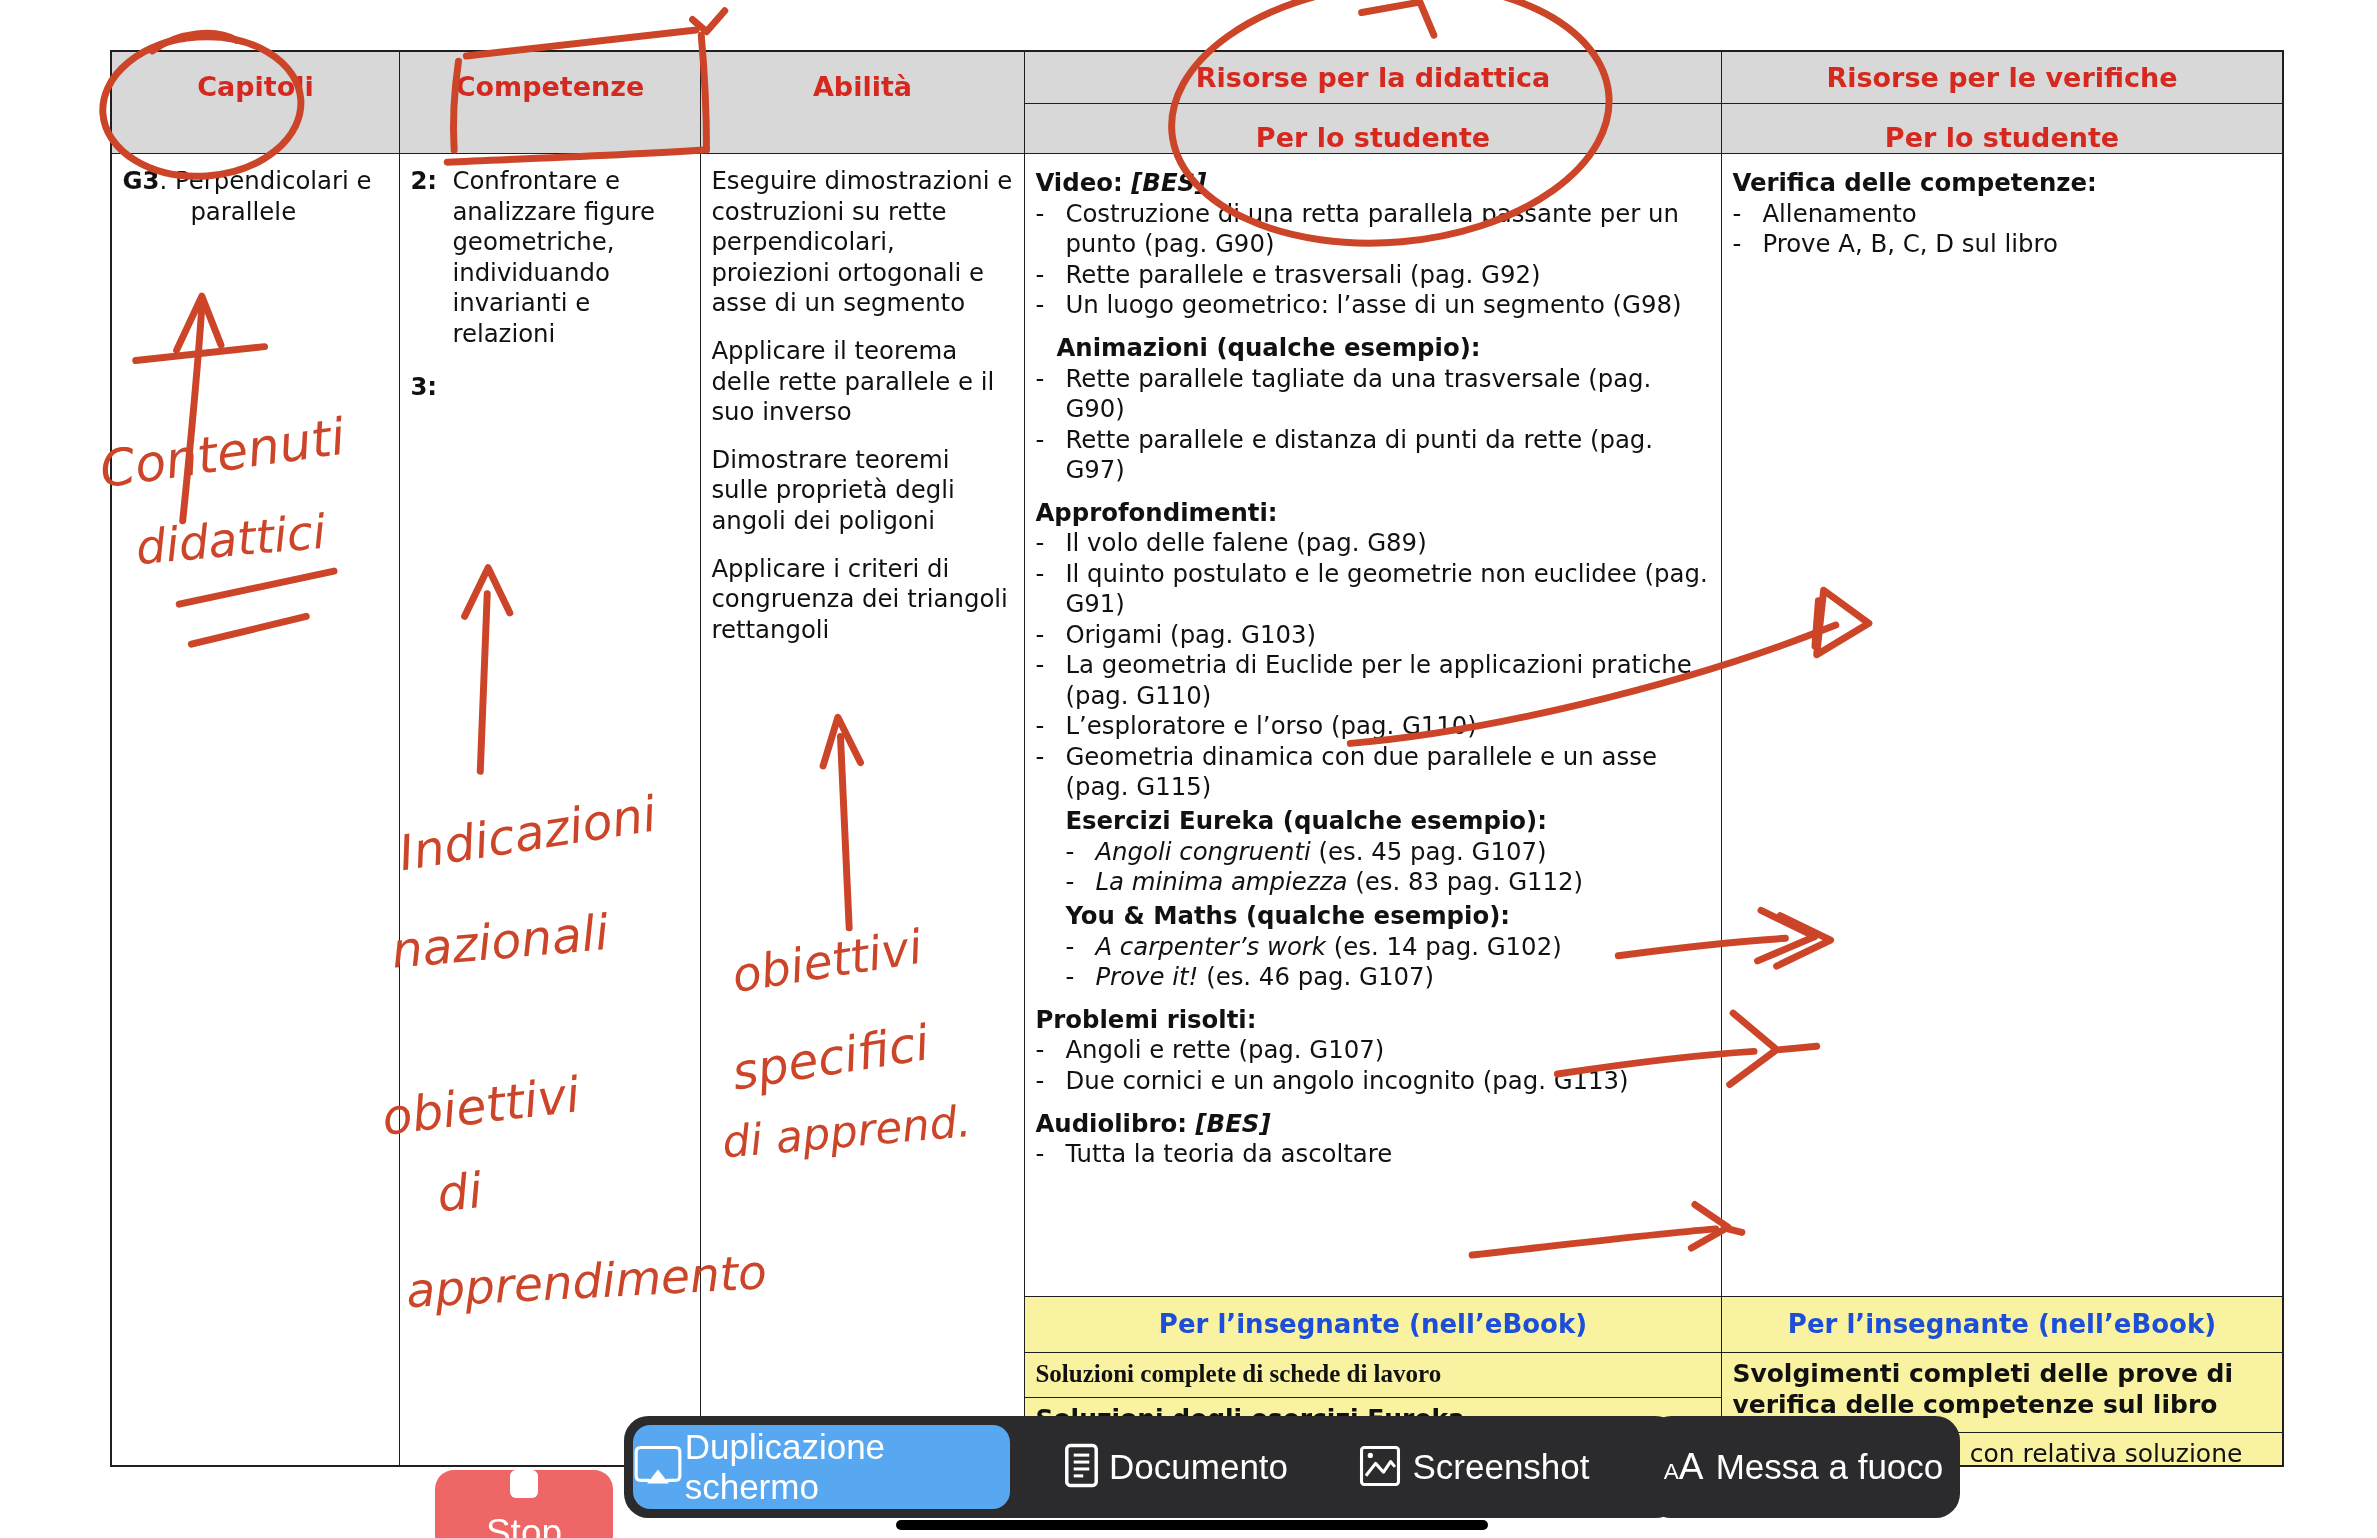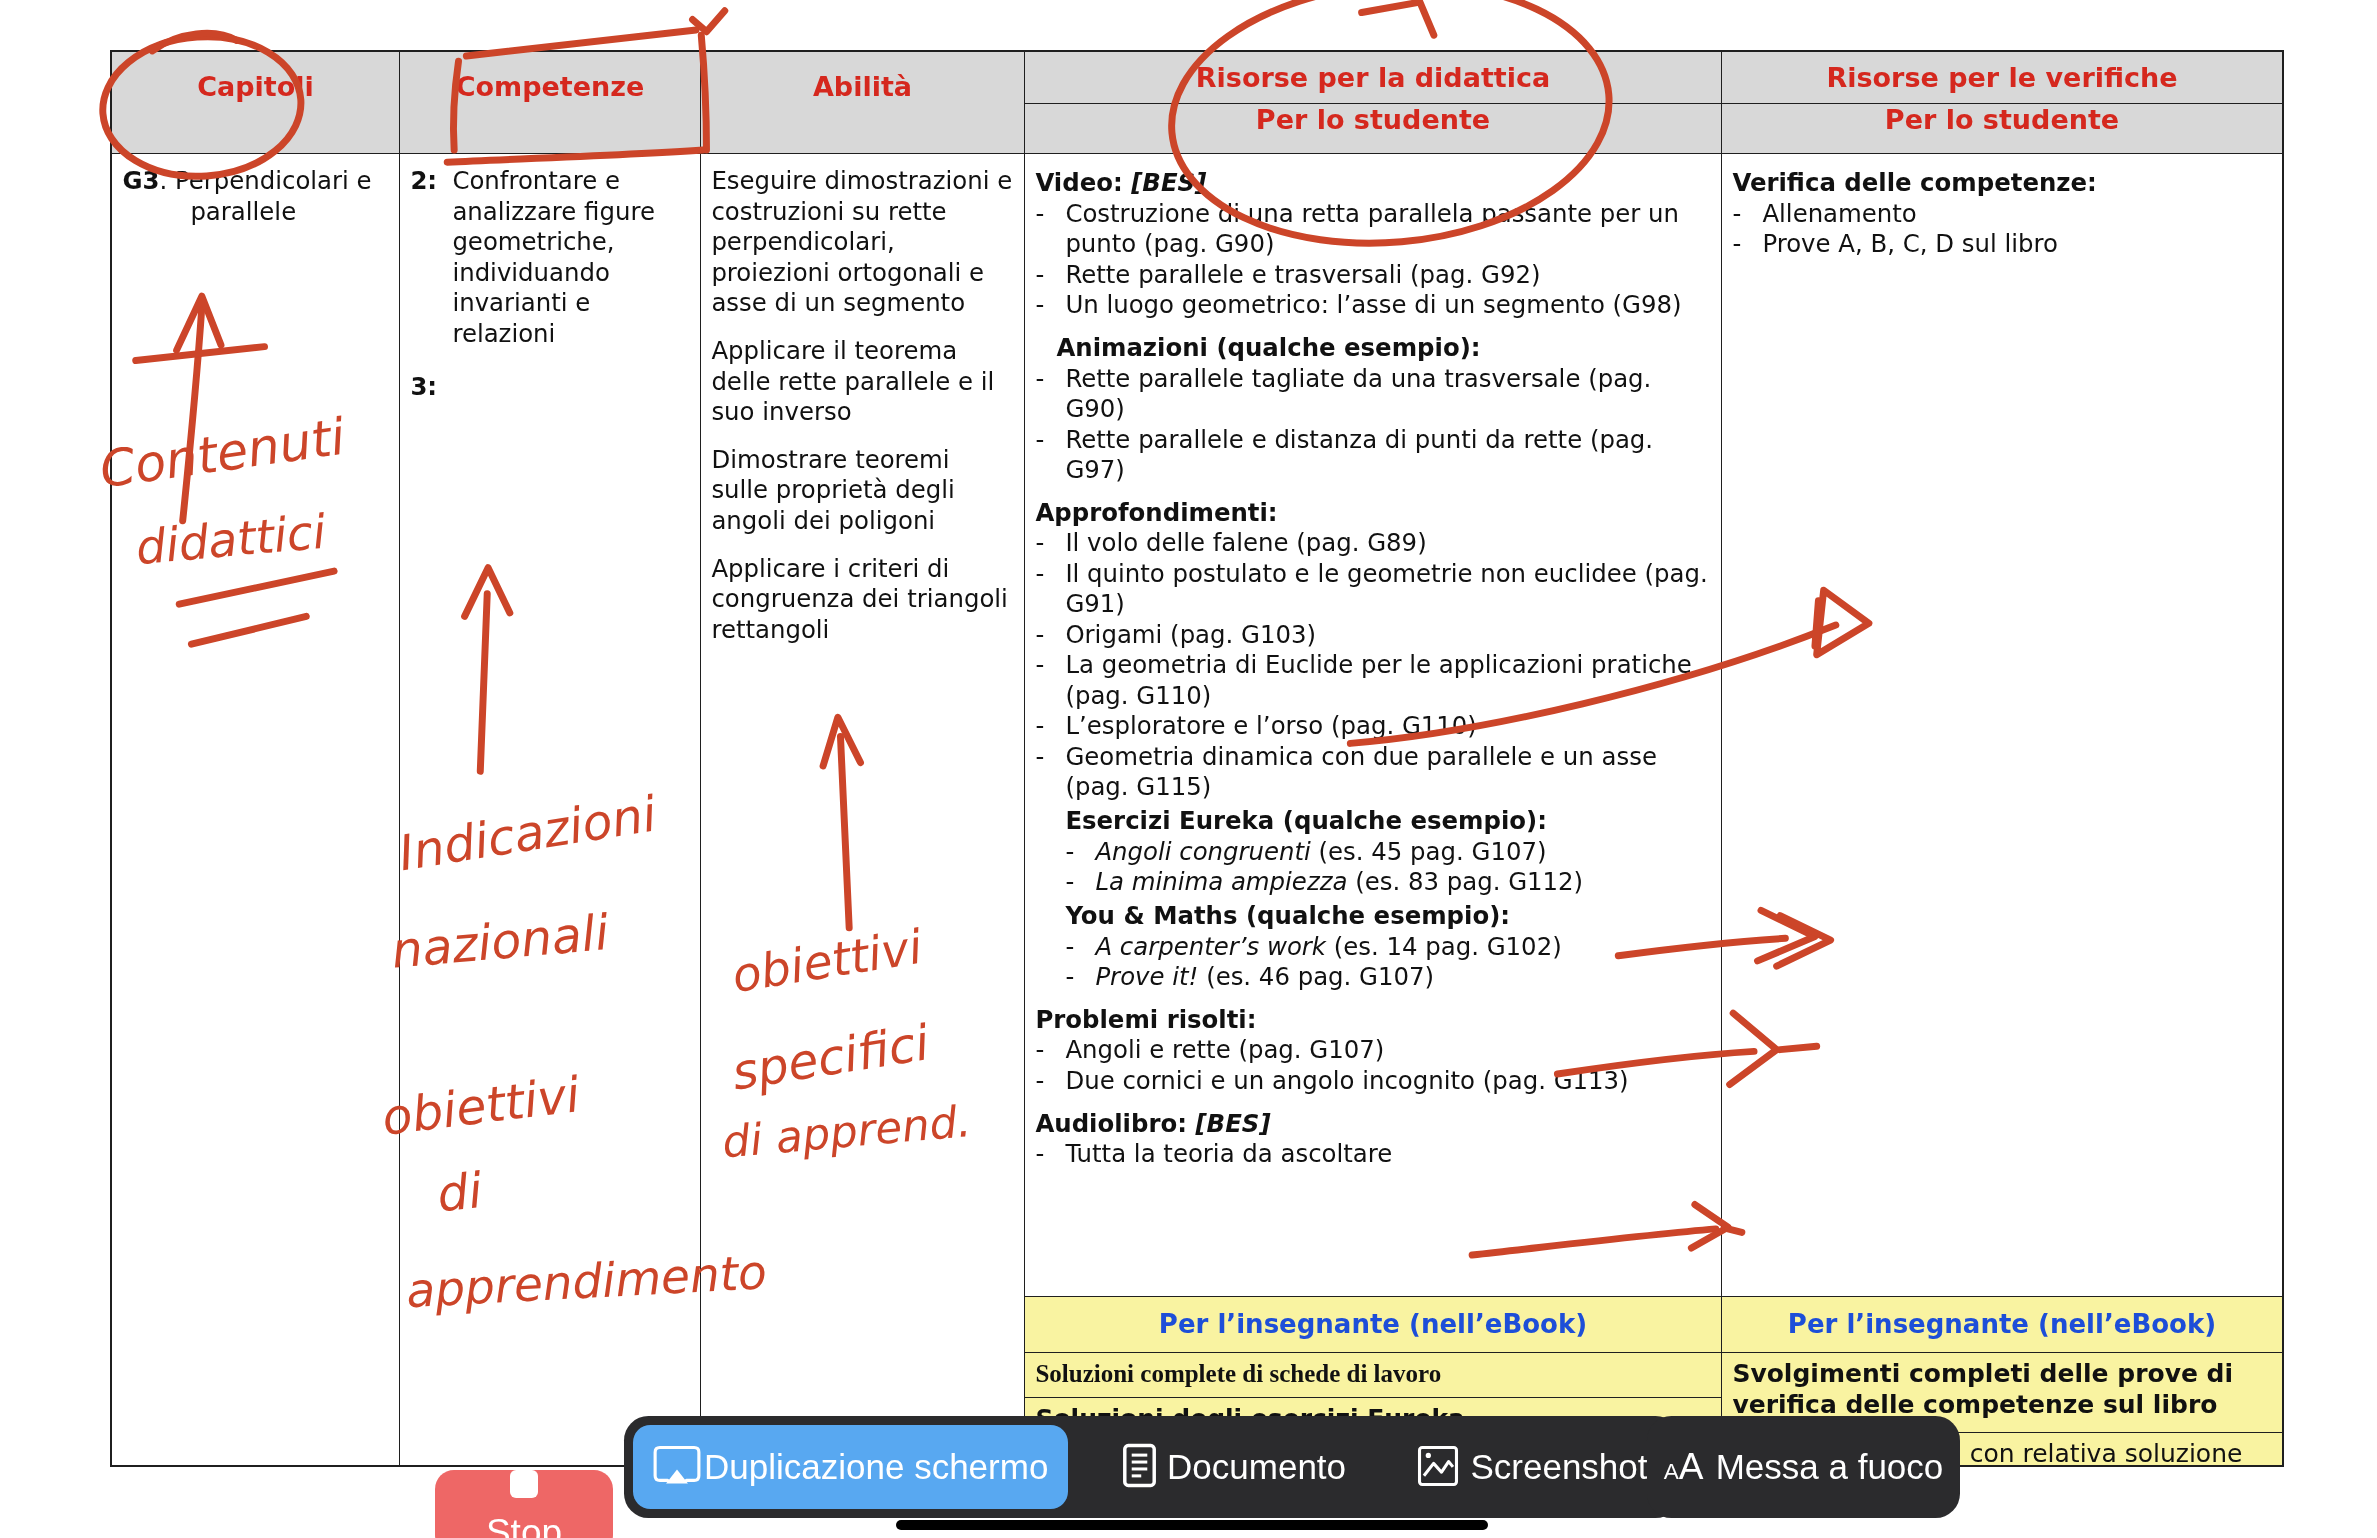--- a/index.html
+++ b/index.html
@@ -10,21 +10,21 @@
           border:2.6px solid #1f1f1f;display:grid;
           grid-template-columns:288px 301px 324px 697px 560px;
           grid-template-rows:52px 50px 1311px;background:#fff;}
   .cell{border-right:1.7px solid #1f1f1f;border-bottom:1.7px solid #1f1f1f;box-sizing:border-box;}
   .cell.lastcol{border-right:none;}
   .cell.lastrow{border-bottom:none;}
   .hgrey{background:#d8d8d8;color:#d5281e;font-weight:bold;font-size:27px;
          display:flex;justify-content:center;}
   .hspan{grid-row:1/3;align-items:flex-start;padding-top:19px;}
   .hrow1{grid-row:1/2;align-items:center;}
-  .hrow2{grid-row:2/3;align-items:flex-start;}
+  .hrow2{grid-row:2/3;align-items:flex-end;}
   .body{background:#fff;font-size:24.4px;line-height:30.5px;padding:12.2px 10.4px;overflow:hidden;}
   .c4wrap,.c5wrap{padding:0;display:flex;flex-direction:column;}
   .res-content{flex:0 0 1142px;padding:10.4px 10.4px;overflow:hidden;box-sizing:border-box;}
   .yhead{flex:0 0 57px;background:#f9f3a1;border-top:1.7px solid #1f1f1f;border-bottom:1.7px solid #1f1f1f;
          color:#1d4ed8;font-weight:bold;font-size:26px;display:flex;align-items:center;justify-content:center;box-sizing:border-box;}
   .yrows{display:flex;flex-direction:column;flex:1;}
   .yrow{background:#f9f3a1;border-bottom:1.7px solid #1f1f1f;padding:5.2px 10.4px;font-size:25px;line-height:31px;box-sizing:border-box;overflow:visible;}
   .yrow:last-child{border-bottom:none;}
   .d-teach .yrow:nth-child(1){height:45px;}
   .d-teach .yrow:nth-child(2){height:67px;}
@@ -52,21 +52,21 @@
   .ink path,.ink ellipse{fill:none;stroke:#cc4529;stroke-width:8;stroke-linecap:round;stroke-linejoin:round;}
   .ink text{fill:#cc4529;font-family:"DejaVu Sans",sans-serif;font-style:italic;}
   
   .tbar{position:absolute;z-index:10;font-family:"Liberation Sans",sans-serif;color:#fff;}
   .stop-btn{left:435px;top:1470px;width:178px;height:84px;background:#ee6766;border-radius:19px;
             display:flex;align-items:center;justify-content:center;gap:14px;cursor:pointer;flex-direction:column;}
   .stop-ico{width:28px;height:28px;background:#fff;border-radius:6.1px;}
   .stop-lbl{font-size:37px;}
   .main-bar{left:624px;top:1416px;width:1056px;height:102px;background:#2b2b2d;border-radius:24.4px;
             display:flex;align-items:center;padding:0;box-sizing:border-box;}
-  .mirror-seg{margin-left:8.7px;width:435px;height:84px;background:#58a8f1;border-radius:17.4px;
+  .mirror-seg{margin-left:8.7px;width:377px;height:84px;background:#58a8f1;border-radius:17.4px;
               display:flex;align-items:center;justify-content:center;gap:2px;cursor:pointer;}
   .bar-item{display:flex;align-items:center;gap:10.4px;cursor:pointer;}
   .bar-item.doc{margin-left:54px;}
   .bar-item.shot{margin-left:70px;}
   .bar-lbl{font-size:35px;}
   .focus-btn{left:1647px;top:1416px;width:313px;height:102px;background:#2b2b2d;border-radius:24.4px;
              display:flex;align-items:center;justify-content:center;gap:12.2px;cursor:pointer;}
   .aa{display:flex;align-items:baseline;}
   .aa-s{font-size:22.6px;}
   .aa-b{font-size:37px;}

